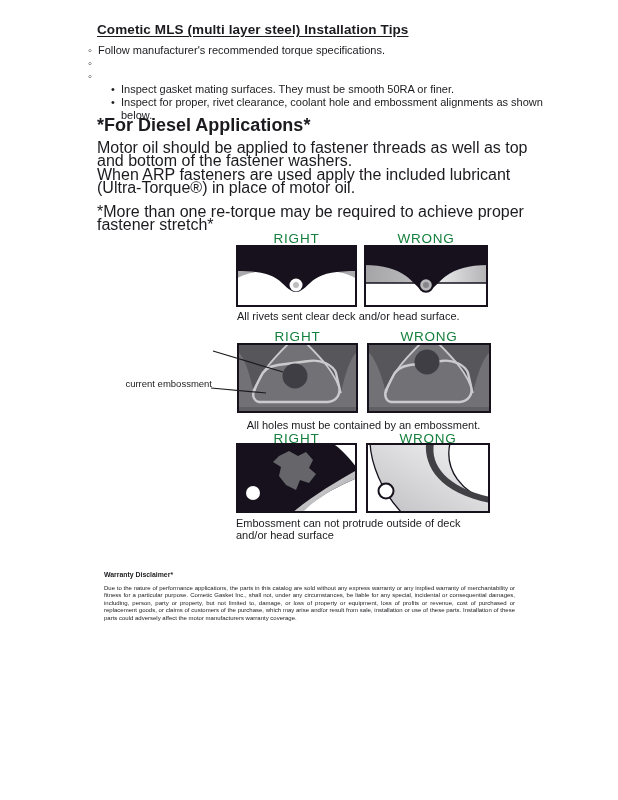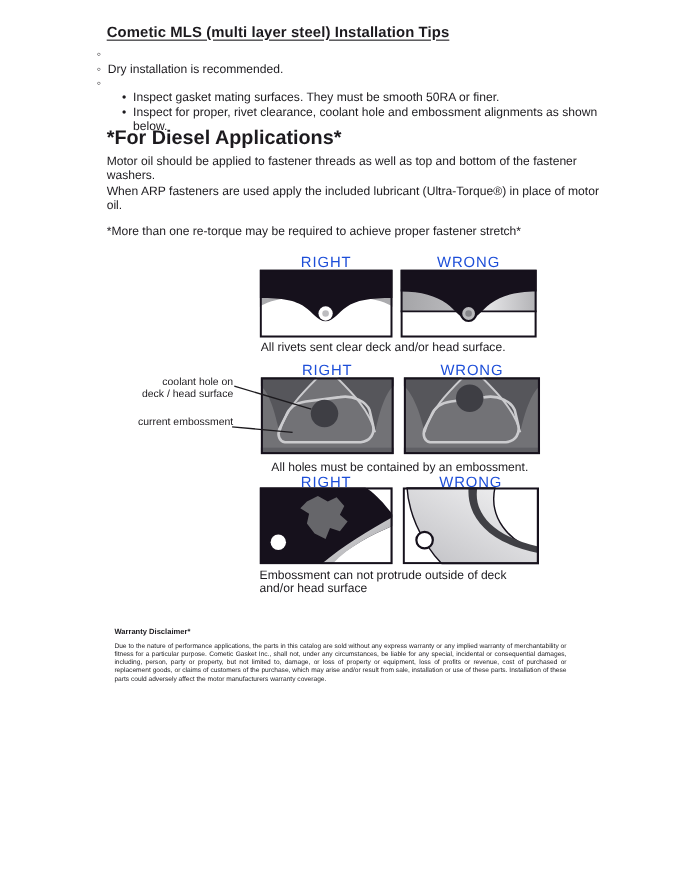--- a/index.html
+++ b/index.html
@@ -7,22 +7,22 @@
         font-family:"Liberation Sans", sans-serif;color:#1c1a1e;}
   .abs{position:absolute;}
   .doc-title{font-size:13.5px;font-weight:bold;text-decoration:underline;text-underline-offset:2px;letter-spacing:.1px;white-space:nowrap;}
   .tips{font-size:11px;line-height:13px;}
   .tip-row{display:flex;}
   .tip-row.sub{margin-left:23px;}
   .marker{width:10px;flex:0 0 10px;}
   .tip-text{white-space:pre-line;}
   .diesel{width:450px;}
   .diesel-h{font-size:18px;font-weight:bold;margin:0 0 5px 0;}
-  .diesel p{font-size:11px;line-height:13.4px;margin:0 0 10px 0;white-space:pre-line;}
-  .dg-label{position:absolute;text-align:center;font-size:13.5px;letter-spacing:.8px;color:#1d4ed8;white-space:nowrap;}
+  .diesel p{font-size:16px;line-height:13.4px;margin:0 0 10px 0;white-space:pre-line;}
+  .dg-label{position:absolute;text-align:center;font-size:13.5px;letter-spacing:.8px;color:#15803d;white-space:nowrap;}
   .caption{position:absolute;font-size:11px;line-height:12px;white-space:pre-line;}
   .caption.center{text-align:center;}
   .ann{position:absolute;font-size:9.5px;line-height:10.8px;text-align:right;white-space:pre-line;}
   .disc{width:411px;}
   .disc-h{font-size:6.9px;font-weight:bold;margin:0 0 7px 0;}
   .disc p{font-size:6px;line-height:7.45px;margin:0 0 7px 0;text-align:justify;white-space:pre-line;}
   .footer-code{font-size:11.5px;letter-spacing:.3px;white-space:nowrap;}
   svg.dg{position:absolute;display:block;}
   .ink{fill:#16111c;}
   .boxline{fill:none;stroke:#16111c;stroke-width:2;}
@@ -30,24 +30,24 @@
 </head>
 <body>
 
 <div class="page">
 
   <div class="abs doc-title" style="left:97px;top:22px;">Cometic MLS (multi layer steel) Installation Tips</div>
 
   <div class="abs tips" style="left:88px;top:44px;width:480px;">
     <div class="tip-row">
       <span class="marker">◦</span>
+      <span class="tip-text">Follow manufacturer's recommended torque specifications.</span>
     </div>
     <div class="tip-row">
       <span class="marker">◦</span>
-      <span class="tip-text">Dry installation is recommended.</span>
     </div>
     <div class="tip-row">
       <span class="marker">◦</span>
     </div>
     <div class="tip-row sub">
       <span class="marker">•</span>
       <span class="tip-text">Inspect gasket mating surfaces.  They must be smooth 50RA or finer.</span>
     </div>
     <div class="tip-row sub">
       <span class="marker">•</span>
@@ -91,22 +91,20 @@
     <circle cx="62" cy="40" r="6.8" fill="#b9b9bc" stroke="#16111c" stroke-width="2"></circle>
     <circle cx="62" cy="40" r="3" fill="#86868a"></circle>
     <rect class="boxline" x="1" y="1" width="122" height="60"></rect>
   </svg>
 
   <div class="caption" style="left:237px;top:310px;">All rivets sent clear deck and/or head surface.</div>
 
   <div class="dg-label" style="left:237px;top:329px;width:121px;">RIGHT</div>
   <div class="dg-label" style="left:367px;top:329px;width:124px;">WRONG</div>
 
-  <div class="ann" style="left:110px;top:343px;width:102px;">coolant hole on
-deck / head surface</div>
   <div class="ann" style="left:110px;top:379px;width:102px;">current embossment</div>
 
   <svg class="dg" style="left:237px;top:343px;" width="121" height="70" viewBox="0 0 121 70">
     <rect width="121" height="70" fill="#727276"></rect>
     <path d="M0,0 H52 C38,14 22,30 17,50 C13,32 8,14 0,8 Z" fill="#56565b"></path>
     <path d="M121,0 H69 C83,14 99,30 104,50 C108,32 113,14 121,8 Z" fill="#56565b"></path>
     <path d="M52,0 C38,14 22,30 17,50" fill="none" stroke="#cbcbce" stroke-width="1.8"></path>
     <path d="M69,0 C83,14 99,30 104,50" fill="none" stroke="#cbcbce" stroke-width="1.8"></path>
     <rect x="0" y="64" width="121" height="6" fill="#5f5f64"></rect>
     <path d="M22,59 C17,58 15,53 17,47 L23,35 C26,27 33,23 41,22 L72,18 C84,16 96,22 99,30 L102,43 C104,51 100,58 91,59 Z" fill="none" stroke="#cbcbce" stroke-width="2.4"></path>

